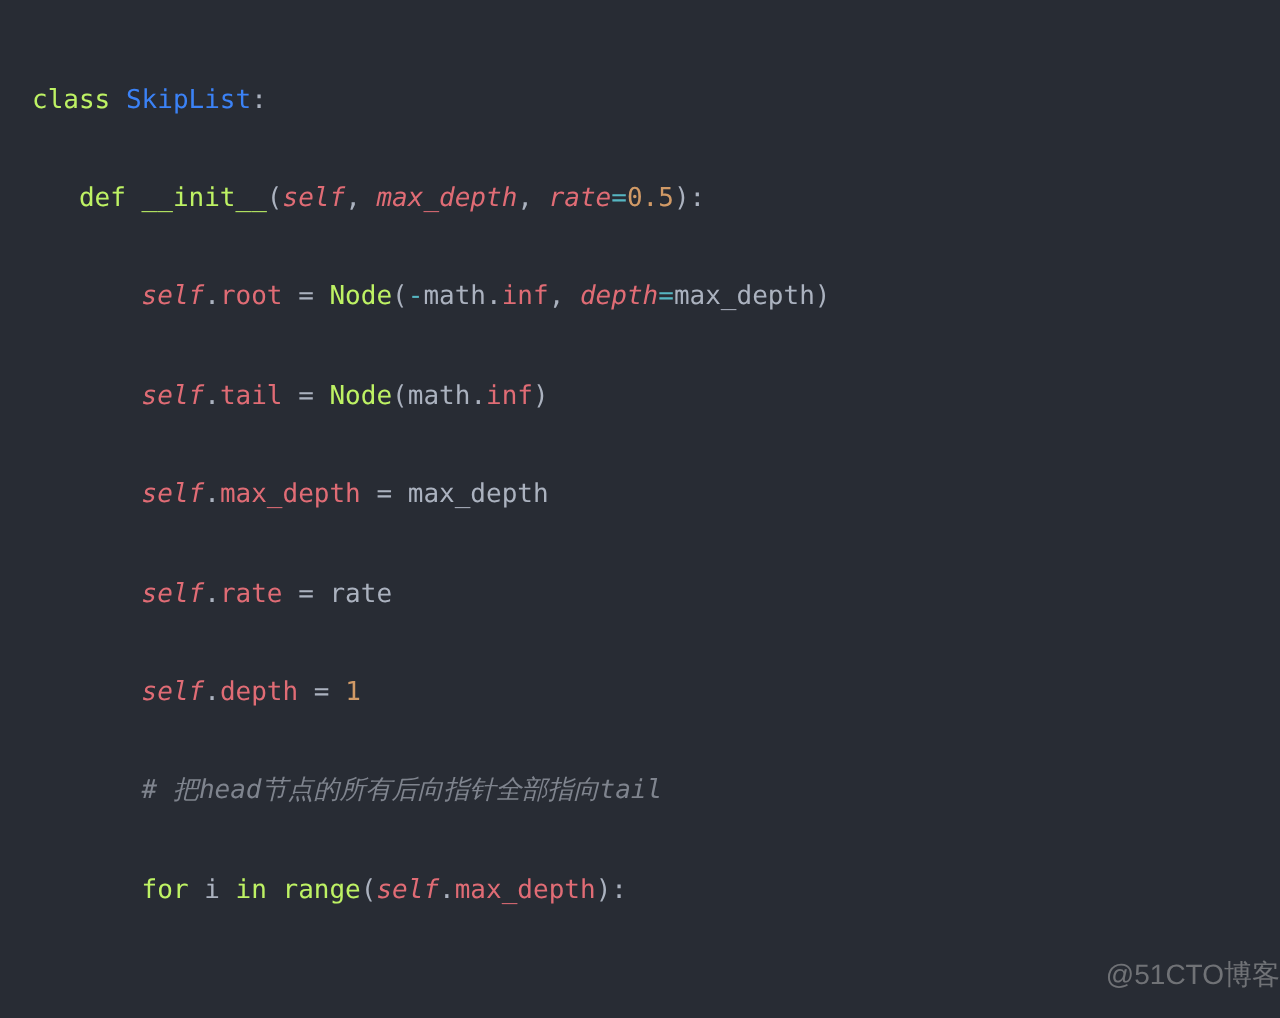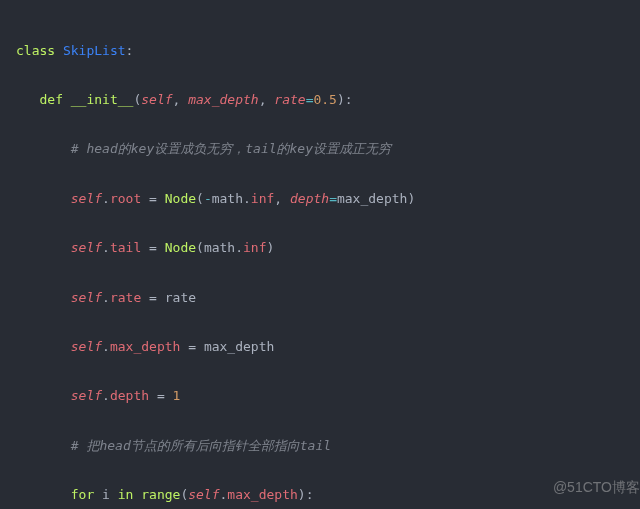--- a/index.html
+++ b/index.html
@@ -38,25 +38,24 @@
     font-family: sans-serif;
   }
   .line { display: block; }
 </style>
 </head>
 <body>
 
 <div class="code-block">
 <span class="line"><span class="kw">class</span> <span class="cls">SkipList</span><span class="punc">:</span></span>
 <span class="line">   <span class="kw">def</span> <span class="fn">__init__</span><span class="punc">(</span><span class="self">self</span><span class="punc">, </span><span class="param">max_depth</span><span class="punc">, </span><span class="param">rate</span><span class="op">=</span><span class="num">0.5</span><span class="punc">):</span></span>
-<span class="line">       <span class="comment"># head的key设置成负无穷，tail的key设置成正无穷</span></span>
 <span class="line">       <span class="self">self</span><span class="punc">.</span><span class="prop">root</span><span class="punc"> = </span><span class="fn">Node</span><span class="punc">(</span><span class="op">-</span><span class="punc">math</span><span class="punc">.</span><span class="prop">inf</span><span class="punc">, </span><span class="param">depth</span><span class="op">=</span><span class="punc">max_depth</span><span class="punc">)</span></span>
 <span class="line">       <span class="self">self</span><span class="punc">.</span><span class="prop">tail</span><span class="punc"> = </span><span class="fn">Node</span><span class="punc">(</span><span class="punc">math</span><span class="punc">.</span><span class="prop">inf</span><span class="punc">)</span></span>
+<span class="line">       <span class="self">self</span><span class="punc">.</span><span class="prop">max_depth</span><span class="punc"> = </span><span class="punc">max_depth</span></span>
 <span class="line">       <span class="self">self</span><span class="punc">.</span><span class="prop">rate</span><span class="punc"> = </span><span class="punc">rate</span></span>
-<span class="line">       <span class="self">self</span><span class="punc">.</span><span class="prop">max_depth</span><span class="punc"> = </span><span class="punc">max_depth</span></span>
 <span class="line">       <span class="self">self</span><span class="punc">.</span><span class="prop">depth</span><span class="punc"> = </span><span class="num">1</span></span>
 <span class="line">       <span class="comment"># 把head节点的所有后向指针全部指向tail</span></span>
 <span class="line">       <span class="kw">for</span> <span class="punc">i</span> <span class="kw">in</span> <span class="fn">range</span><span class="punc">(</span><span class="self">self</span><span class="punc">.</span><span class="prop">max_depth</span><span class="punc">):</span></span>
 
 
 
 
 
 
 

